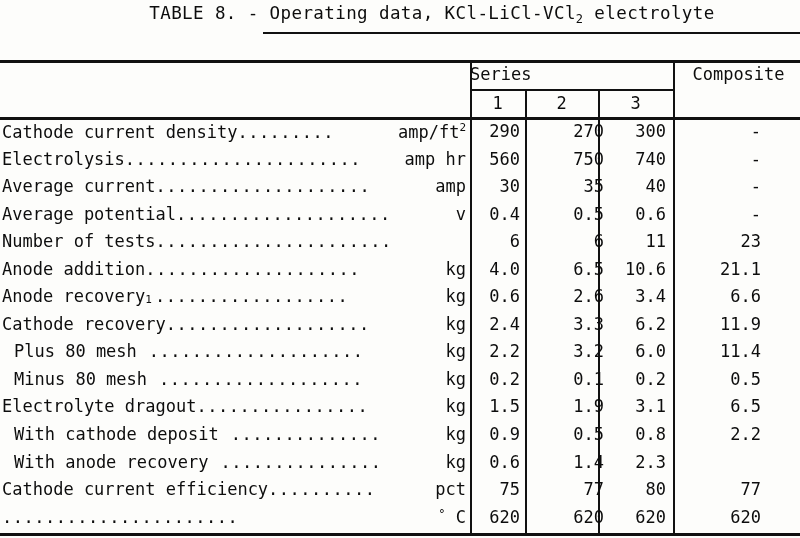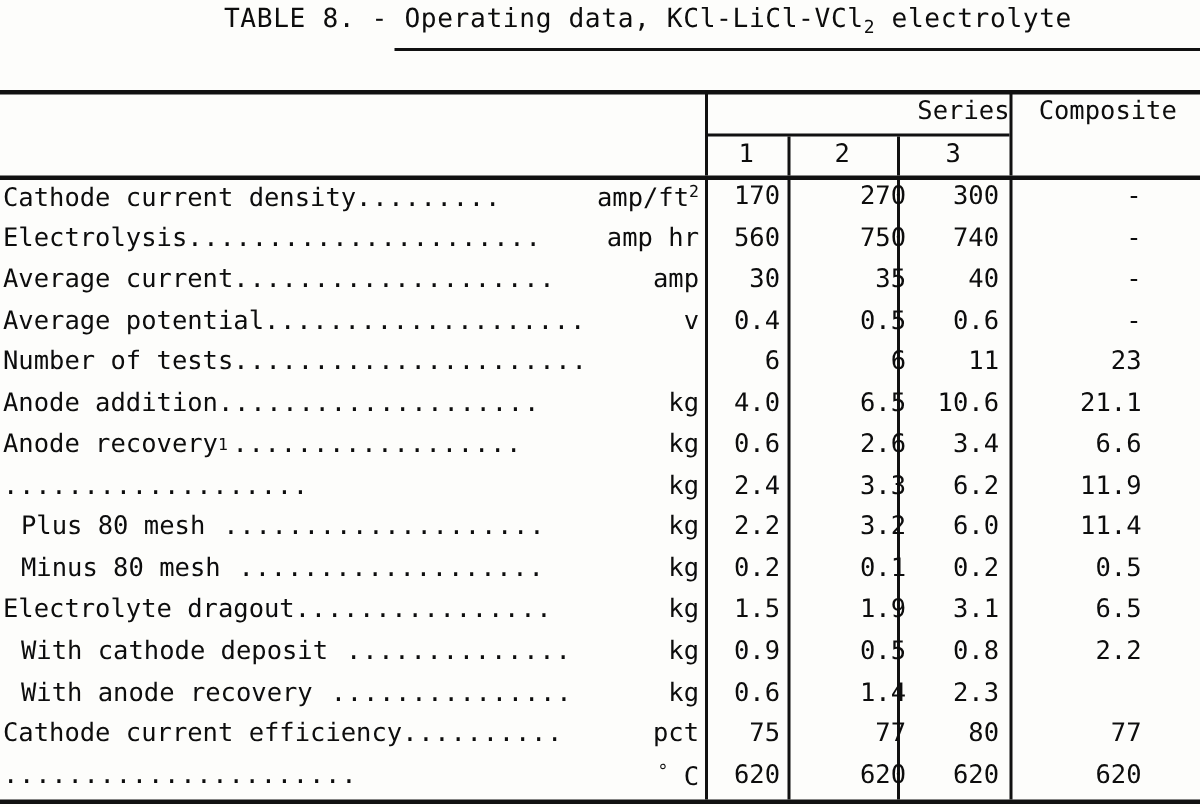--- a/index.html
+++ b/index.html
@@ -96,21 +96,21 @@
   
   .hdr {
     position: absolute;
     font-size: 17px;
     white-space: nowrap;
   }
   #hdr-series {
     left: 470px;
     top: 4px;
     width: 203px;
-    text-align: right;
+    text-align: left;
   }
   #hdr-composite {
     left: 673px;
     top: 4px;
     width: 131px;
     text-align: center;
   }
   .hdr-num {
     position: absolute;
     top: 33px;
@@ -133,21 +133,21 @@
     height: 27.55px;
   }
   .label {
     position: absolute;
     left: 2px;
     top: 2px;
     width: 464px;
     font-size: 17px;
     white-space: nowrap;
     display: flex;
-    align-items: center;
+    align-items: flex-end;
   }
   .label .lead-name { flex: 0 0 auto; }
   .label .dots {
     flex: 1 1 auto;
     overflow: hidden;
     white-space: nowrap;
     letter-spacing: 0.5px;
   }
   .label .unit { flex: 0 0 auto; padding-left: 1px; }
   .label.indent { left: 14px; width: 452px; gap: 12px; }
@@ -207,21 +207,21 @@
   <div class="hdr-num" id="hdr-n2">2</div>
   <div class="hdr-num" id="hdr-n3">3</div>
 
   <div id="rows">
       <div class="row">
         <div class="label">
           <span class="lead-name">Cathode current density</span>
           <span class="dots">.........</span>
           <span class="unit"><span>amp/ft</span><sup style="font-size: 11px;">2</sup></span>
         </div>
-        <div class="cell c1">170</div>
+        <div class="cell c1">290</div>
         <div class="cell c2">270</div>
         <div class="cell c3">300</div>
         <div class="cell c4">-</div>
       </div>
       <div class="row">
         <div class="label">
           <span class="lead-name">Electrolysis</span>
           <span class="dots">......................</span>
           <span class="unit"><span>amp hr</span></span>
         </div>
@@ -281,20 +281,21 @@
           <span class="dots">..................</span>
           <span class="unit"><span>kg</span></span>
         </div>
         <div class="cell c1">0.6</div>
         <div class="cell c2">2.6</div>
         <div class="cell c3">3.4</div>
         <div class="cell c4">6.6</div>
       </div>
       <div class="row">
         <div class="label">
+          <span class="lead-name">Cathode recovery</span>
           <span class="dots">...................</span>
           <span class="unit"><span>kg</span></span>
         </div>
         <div class="cell c1">2.4</div>
         <div class="cell c2">3.3</div>
         <div class="cell c3">6.2</div>
         <div class="cell c4">11.9</div>
       </div>
       <div class="row">
         <div class="label indent">

